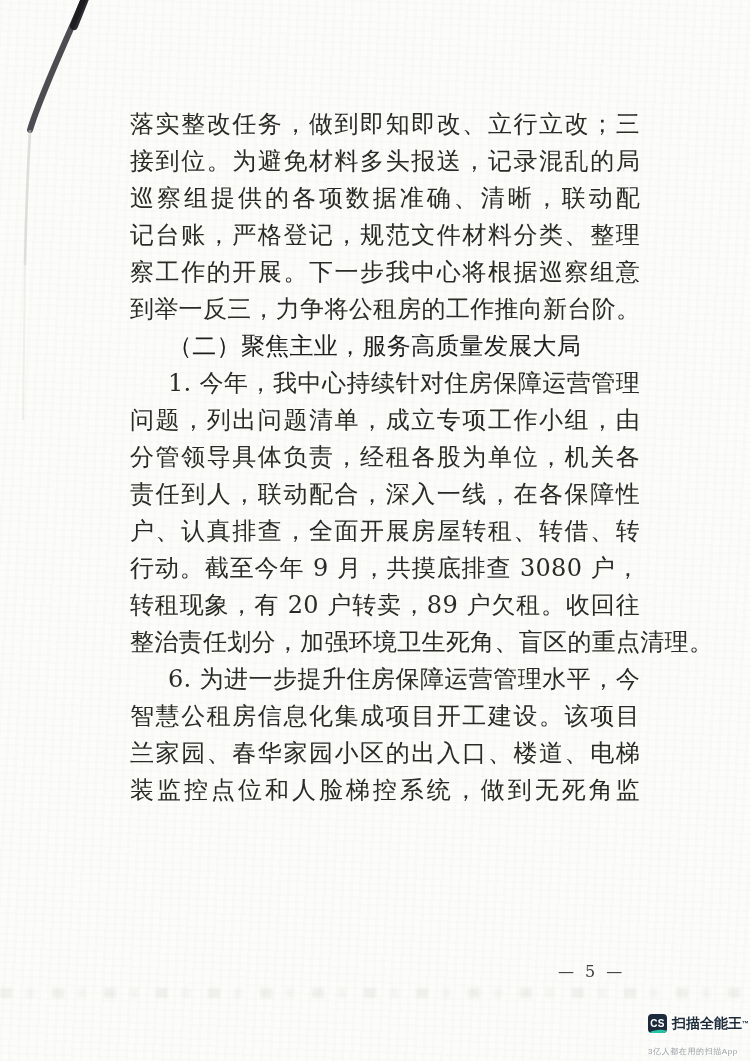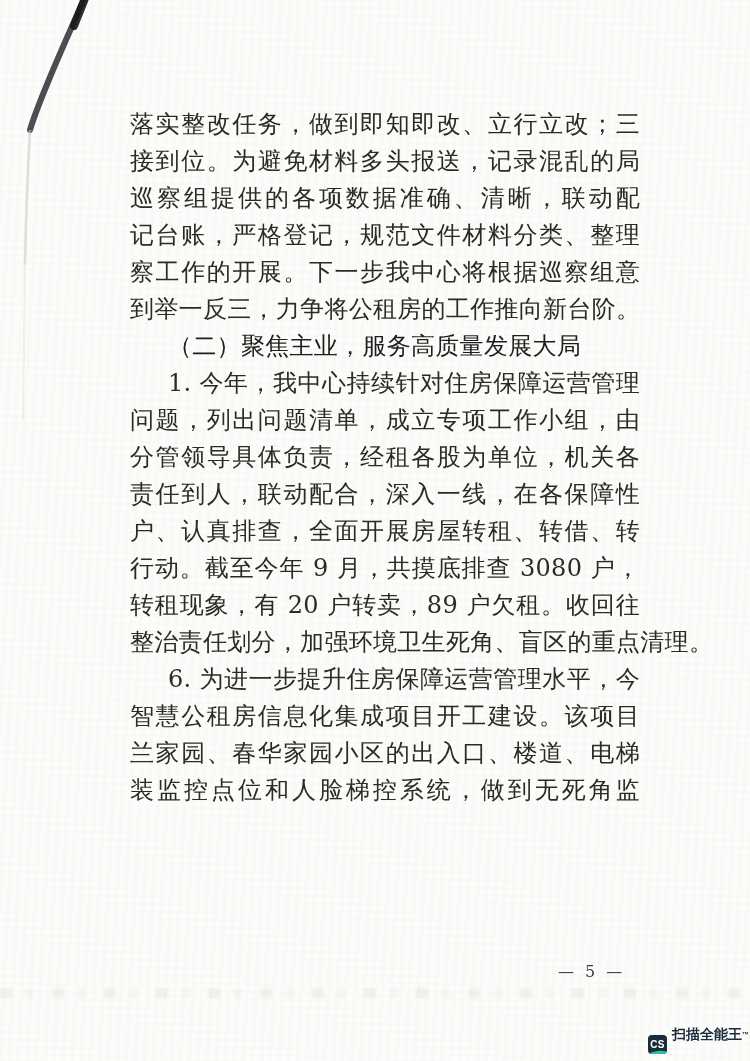--- a/index.html
+++ b/index.html
@@ -107,21 +107,20 @@
     background: #1c2b3b;
     color: #ffffff;
     font-size: 10px;
     font-weight: 700;
     display: flex;
     align-items: center;
     justify-content: center;
     overflow: hidden;
     flex: 0 0 auto;
     letter-spacing: 0.2px;
-    margin-top: 21px;
   }
   .cs-badge::after {
     content: "";
     position: absolute;
     left: -4px;
     bottom: -6px;
     width: 28px;
     height: 9px;
     background: #25c3a2;
     border-radius: 50% 50% 0 0 / 80% 80% 0 0;

